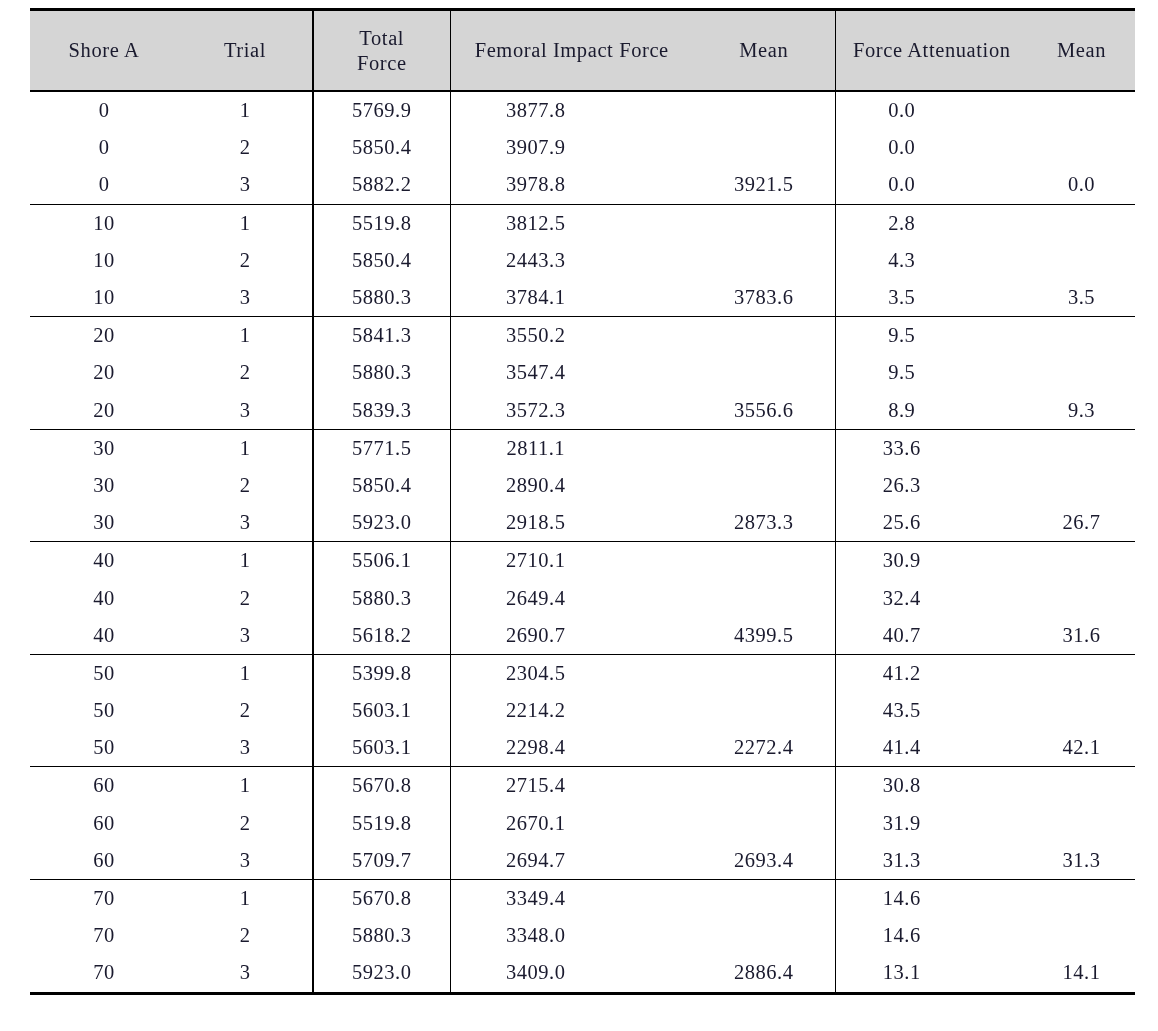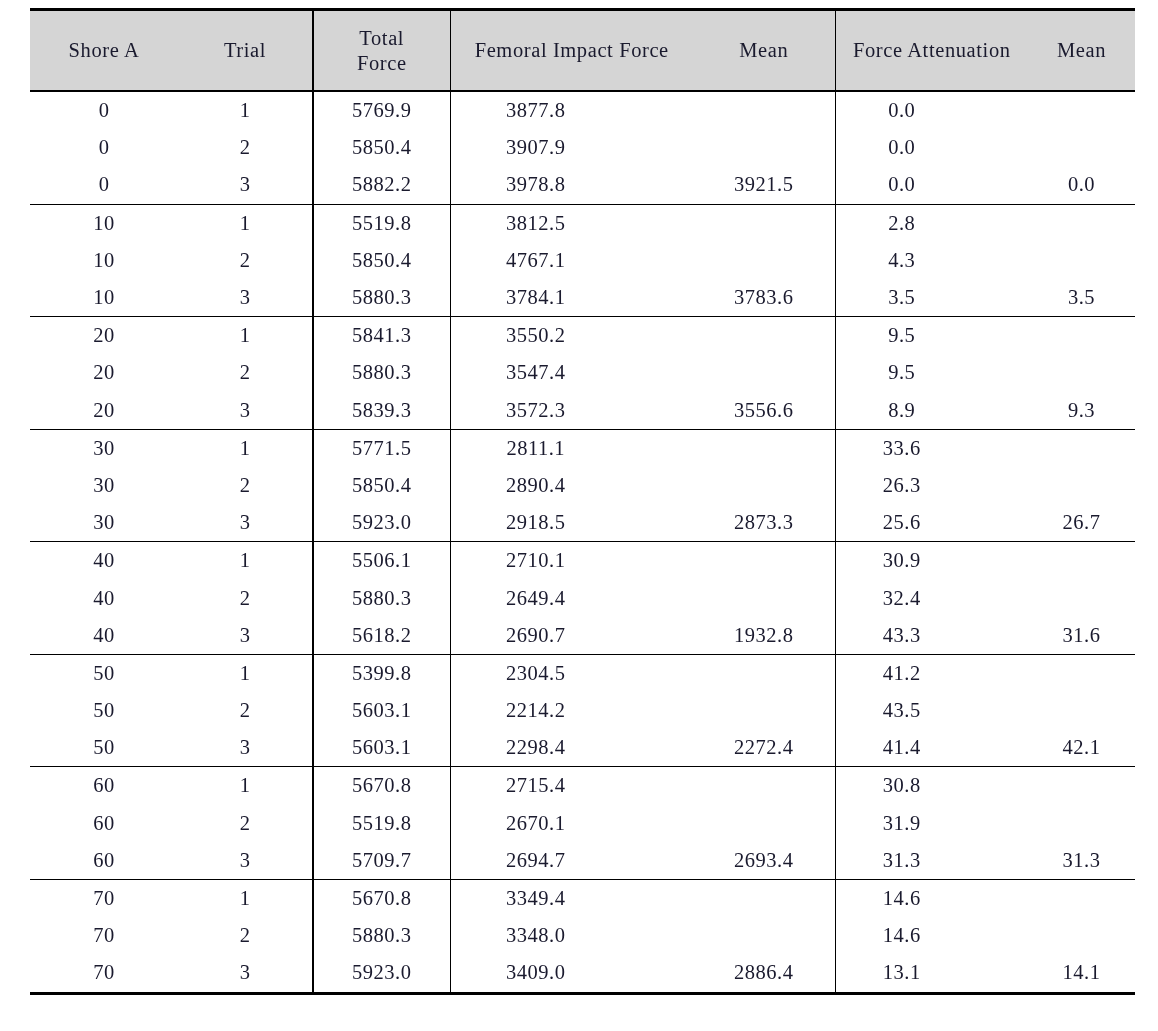--- a/index.html
+++ b/index.html
@@ -178,21 +178,21 @@
           <td class="vb-strong">5519.8</td>
           <td class="vb cell-pad-fif">3812.5</td>
           <td></td>
           <td class="vb cell-pad-fa">2.8</td>
           <td></td>
         </tr>
         <tr class="">
           <td>10</td>
           <td>2</td>
           <td class="vb-strong">5850.4</td>
-          <td class="vb cell-pad-fif">4767.1</td>
+          <td class="vb cell-pad-fif">2443.3</td>
           <td></td>
           <td class="vb cell-pad-fa">4.3</td>
           <td></td>
         </tr>
         <tr class="group-end">
           <td>10</td>
           <td>3</td>
           <td class="vb-strong">5880.3</td>
           <td class="vb cell-pad-fif">3784.1</td>
           <td>3783.6</td>
@@ -269,22 +269,22 @@
           <td class="vb cell-pad-fif">2649.4</td>
           <td></td>
           <td class="vb cell-pad-fa">32.4</td>
           <td></td>
         </tr>
         <tr class="group-end">
           <td>40</td>
           <td>3</td>
           <td class="vb-strong">5618.2</td>
           <td class="vb cell-pad-fif">2690.7</td>
-          <td>1932.8</td>
-          <td class="vb cell-pad-fa">43.3</td>
+          <td>4399.5</td>
+          <td class="vb cell-pad-fa">40.7</td>
           <td>31.6</td>
         </tr>
         <tr class="">
           <td>50</td>
           <td>1</td>
           <td class="vb-strong">5399.8</td>
           <td class="vb cell-pad-fif">2304.5</td>
           <td></td>
           <td class="vb cell-pad-fa">41.2</td>
           <td></td>

